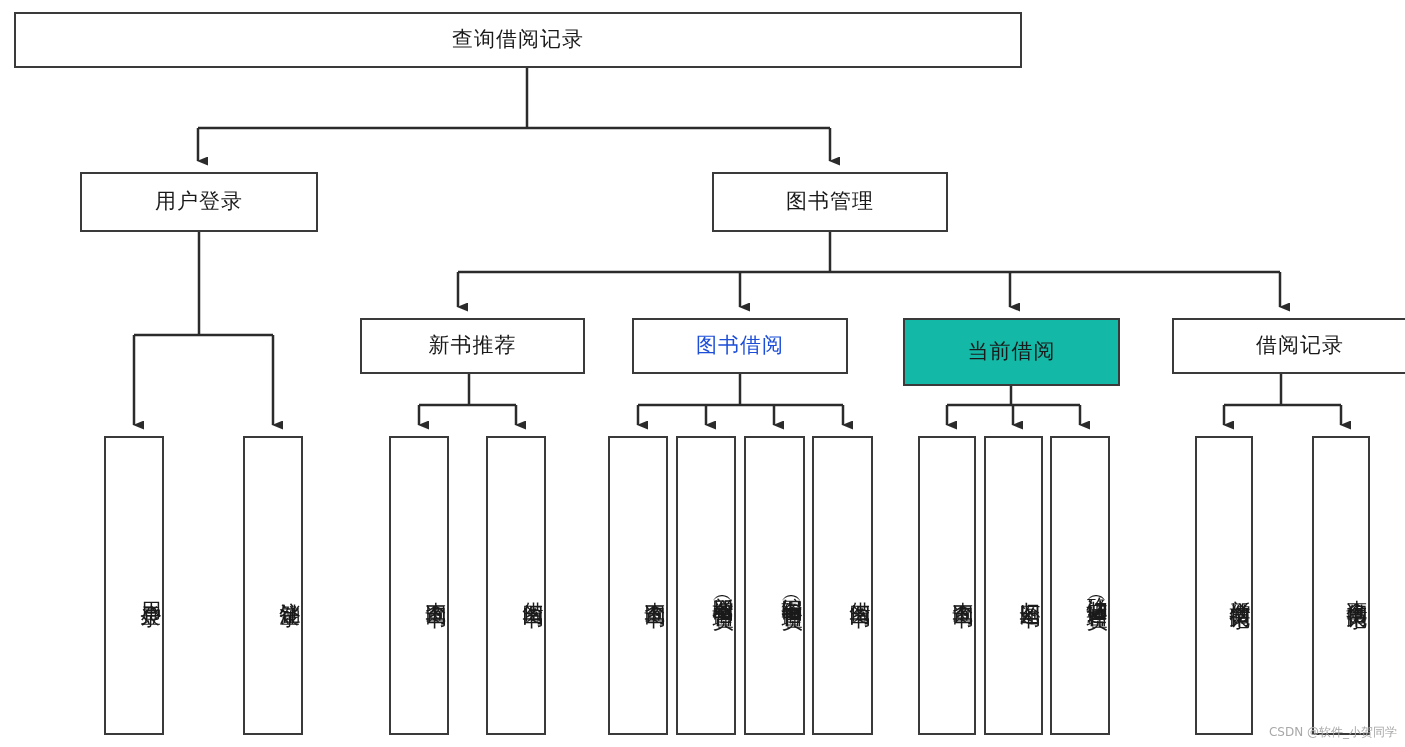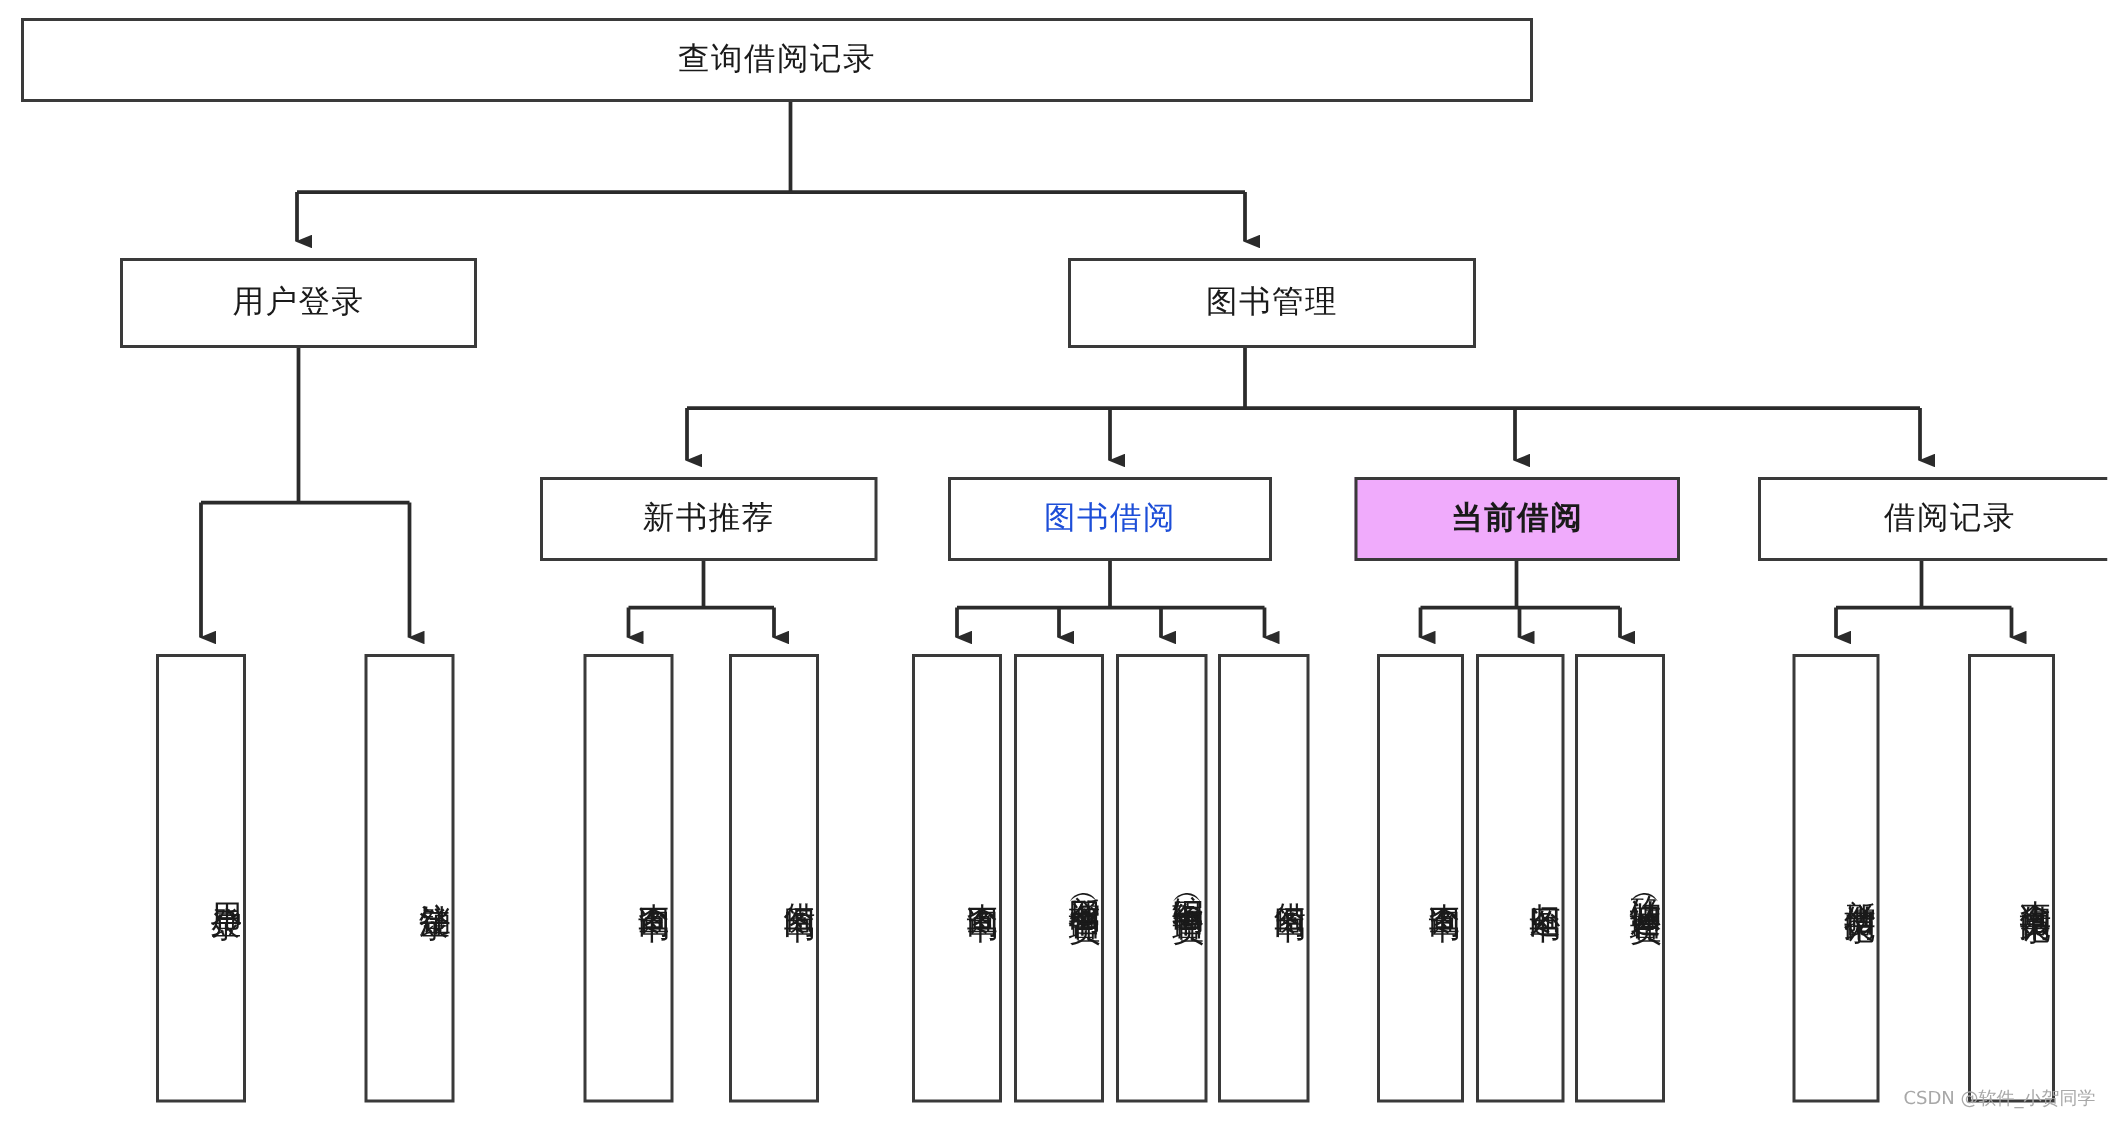--- a/index.html
+++ b/index.html
@@ -111,30 +111,30 @@
       </g>
   </svg>
 
   <div id="node-layer">
       <div class="node horiz" style="left: 14px; top: 12px; width: 1008px; height: 56px; border-color: rgb(58, 58, 58); background: rgb(255, 255, 255); color: rgb(26, 26, 26);">
         <span class="label">查询借阅记录</span>
       </div>
       <div class="node horiz" style="left: 80px; top: 172px; width: 238px; height: 60px; border-color: rgb(58, 58, 58); background: rgb(255, 255, 255); color: rgb(26, 26, 26);">
         <span class="label">用户登录</span>
       </div>
-      <div class="node horiz" style="left: 712px; top: 172px; width: 272px; height: 60px; border-color: rgb(58, 58, 58); background: rgb(255, 255, 255); color: rgb(26, 26, 26);">
+      <div class="node horiz" style="left: 712px; top: 172px; width: 236px; height: 60px; border-color: rgb(58, 58, 58); background: rgb(255, 255, 255); color: rgb(26, 26, 26);">
         <span class="label">图书管理</span>
       </div>
       <div class="node horiz" style="left: 360px; top: 318px; width: 225px; height: 56px; border-color: rgb(58, 58, 58); background: rgb(255, 255, 255); color: rgb(26, 26, 26);">
         <span class="label">新书推荐</span>
       </div>
       <div class="node horiz" style="left: 632px; top: 318px; width: 216px; height: 56px; border-color: rgb(58, 58, 58); background: rgb(255, 255, 255); color: #1d4ed8;">
         <span class="label">图书借阅</span>
       </div>
-      <div class="node horiz" style="left: 903px; top: 318px; width: 217px; height: 56px; border-color: rgb(58, 58, 58); background: #f0abfc; color: rgb(26, 26, 26); font-weight: bold;">
+      <div class="node horiz" style="left: 903px; top: 318px; width: 217px; height: 68px; border-color: rgb(58, 58, 58); background: #14b8a6; color: rgb(26, 26, 26);">
         <span class="label">当前借阅</span>
       </div>
       <div class="node horiz" style="left: 1172px; top: 318px; width: 256px; height: 56px; border-color: rgb(58, 58, 58); background: rgb(255, 255, 255); color: rgb(26, 26, 26);">
         <span class="label">借阅记录</span>
       </div>
       <div class="node vert" style="left: 104px; top: 436px; width: 60px; height: 299px; border-color: rgb(58, 58, 58); background: rgb(255, 255, 255); color: rgb(26, 26, 26);">
         <span class="label">用户登录</span>
       </div>
       <div class="node vert" style="left: 243px; top: 436px; width: 60px; height: 299px; border-color: rgb(58, 58, 58); background: rgb(255, 255, 255); color: rgb(26, 26, 26);">
         <span class="label">注销登录</span>

